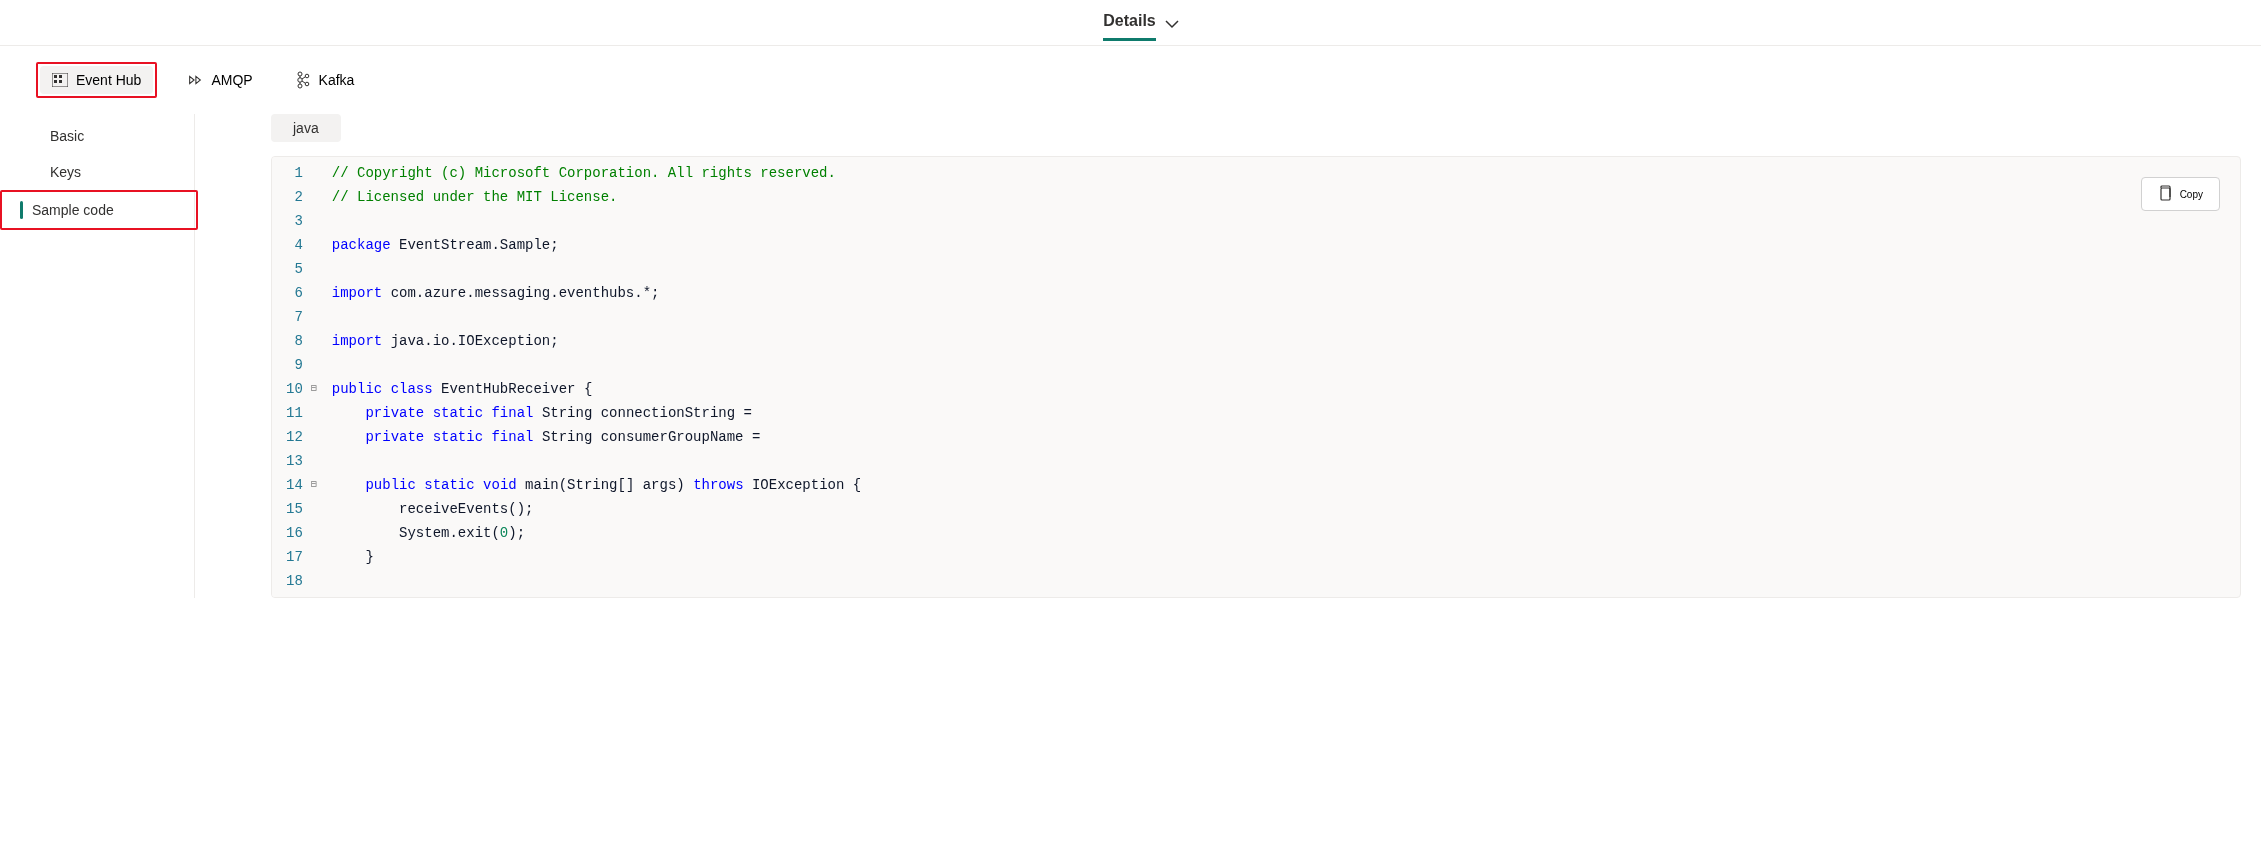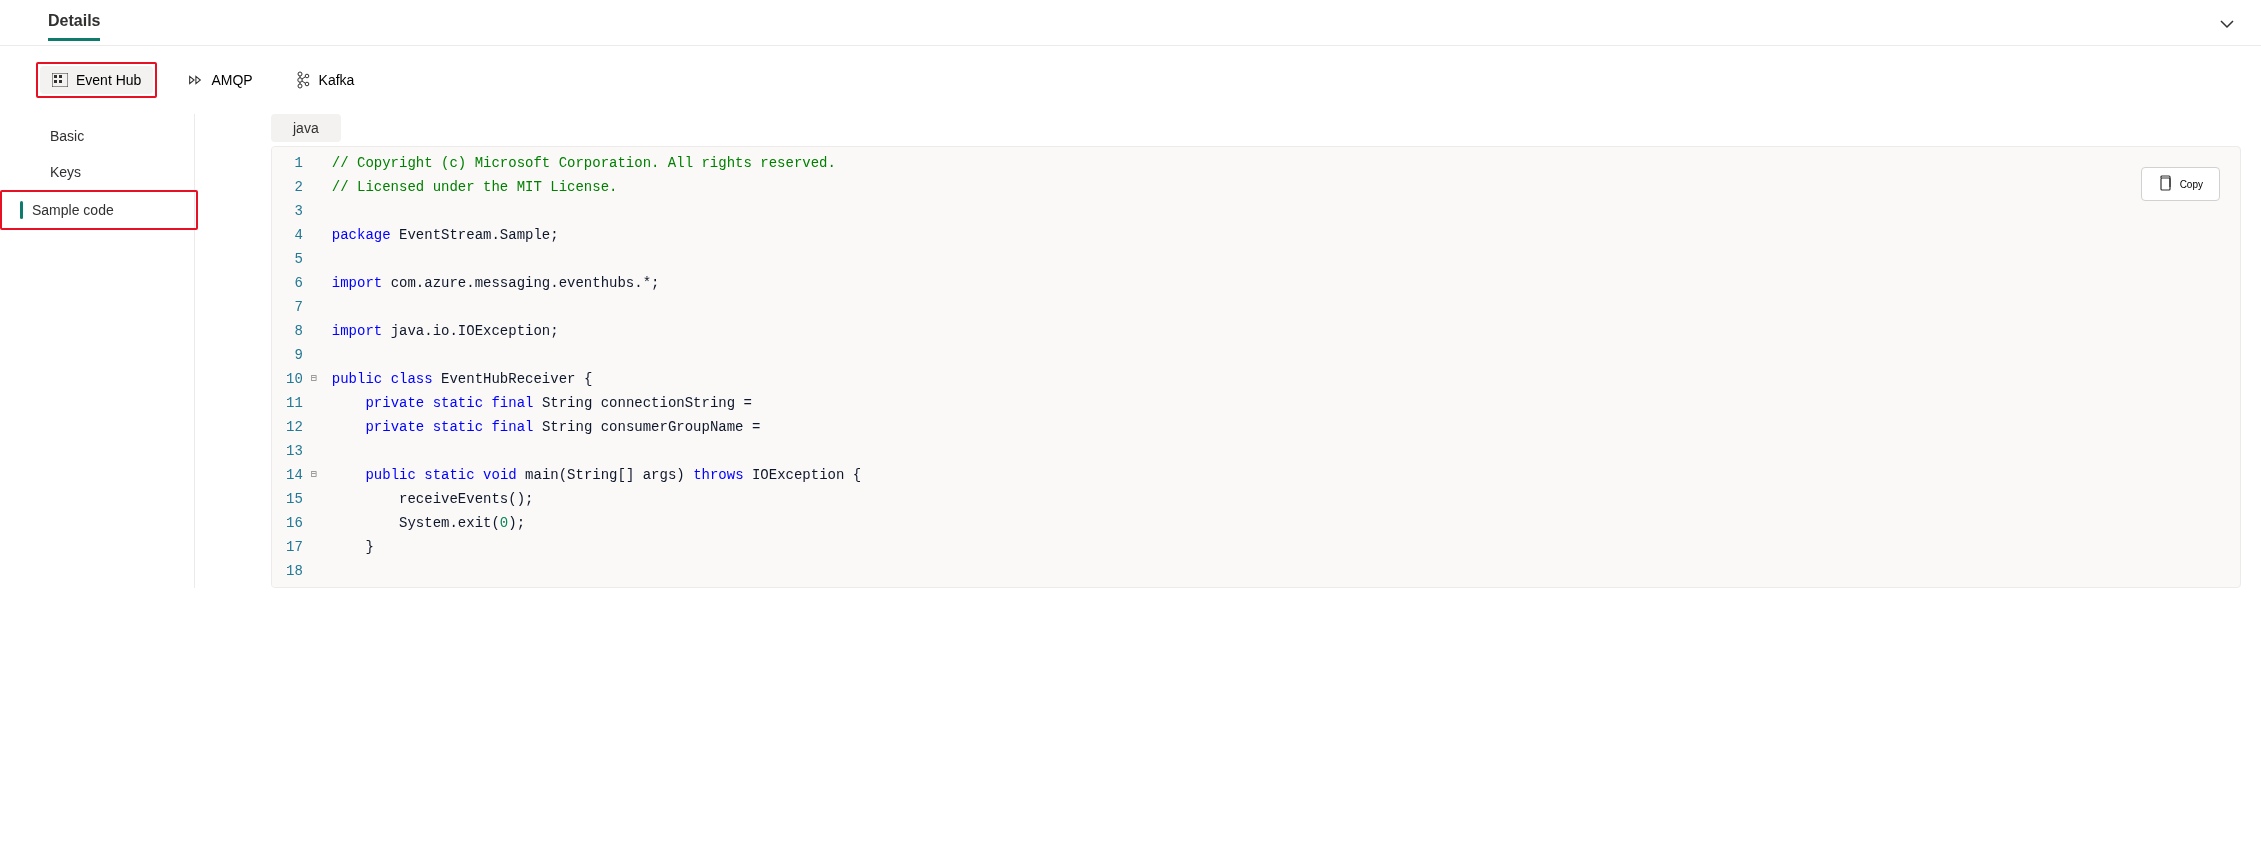--- a/index.html
+++ b/index.html
@@ -12,21 +12,21 @@
       font-size: 14px;
       color: #323130;
       background: #ffffff;
     }
     .container {
       width: 100%;
     }
     .header {
       display: flex;
       align-items: center;
-      justify-content: space-between;
+      justify-content: center;
       padding: 8px 18px 0 48px;
       border-bottom: 1px solid #edebe9;
     }
     .tab-title {
       font-size: 16px;
       font-weight: 600;
       padding-bottom: 8px;
       border-bottom: 3px solid #0f7b6c;
       display: inline-block;
     }
@@ -107,21 +107,21 @@
     .main {
       flex: 1;
       padding-left: 30px;
     }
     .lang-tab {
       display: inline-block;
       background: #f3f2f1;
       padding: 6px 22px;
       border-radius: 4px;
       font-size: 14px;
-      margin-bottom: 4px;
+      margin-bottom: 14px;
       cursor: pointer;
     }
     .code-block {
       position: relative;
       border: 1px solid #edebe9;
       border-radius: 4px;
       background: #faf9f8;
       overflow: hidden;
     }
     .copy-btn {

